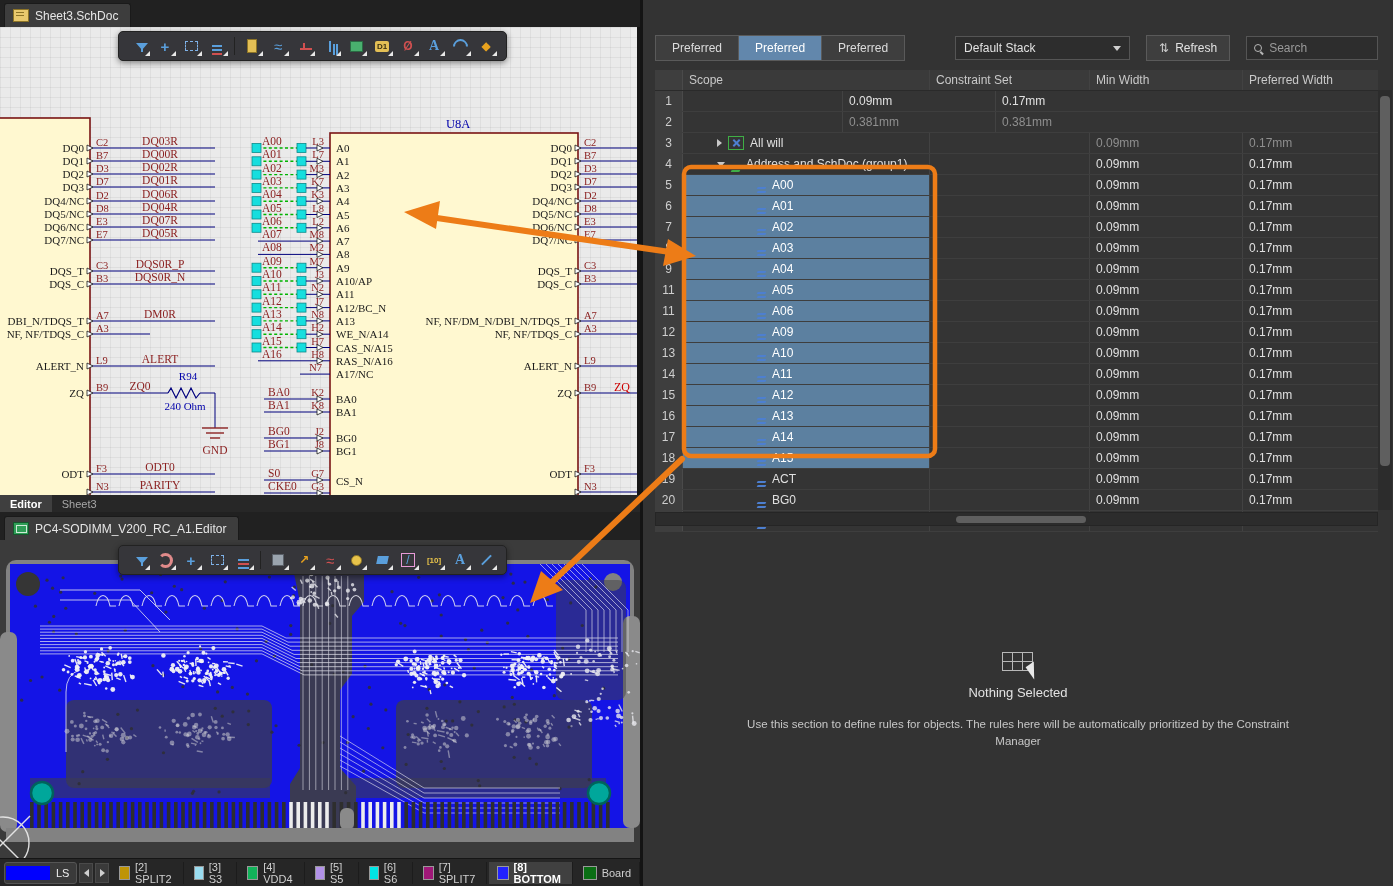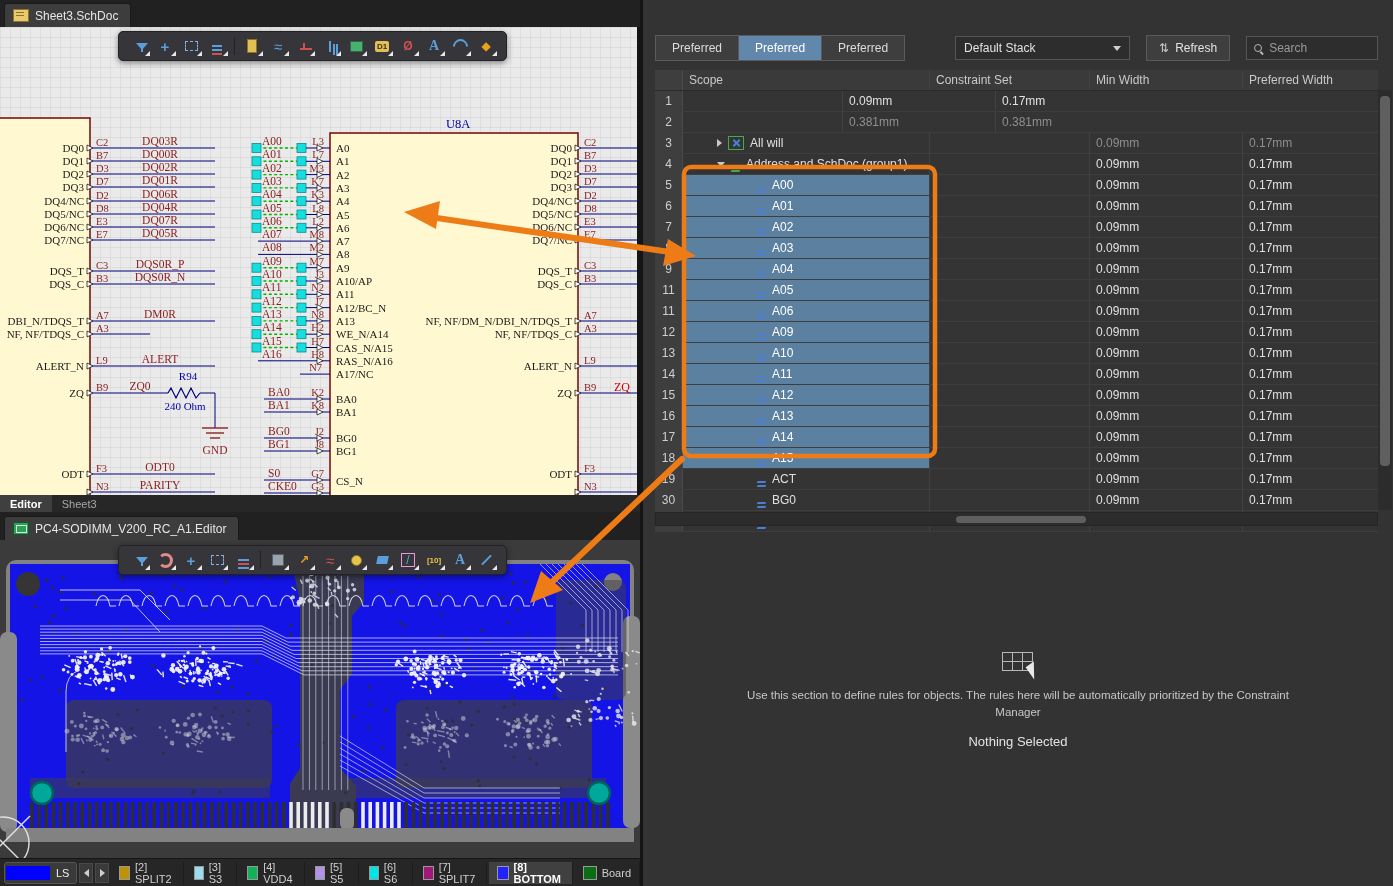--- a/index.html
+++ b/index.html
@@ -1909,21 +1909,21 @@
                   <i style="background: rgb(77, 127, 208);"></i>
                   <i style="background: rgb(77, 127, 208);"></i>
                 </span></span>
               <span>ACT</span>
             </div>
             <div class="c-cs"></div>
             <div class="c-min">0.09mm</div>
             <div class="c-pref">0.17mm</div>
           </div>
           <div class="t-row">
-            <div class="c-num">30</div>
+            <div class="c-num">20</div>
             <div class="c-scope">
               <span style="width: 74px; flex: 0 0 auto;"></span>
               <span><span class="waves">
                   <i style="background: rgb(77, 127, 208);"></i>
                   <i style="background: rgb(77, 127, 208);"></i>
                 </span></span>
               <span>BG0</span>
             </div>
             <div class="c-cs"></div>
             <div class="c-min">0.09mm</div>
@@ -1956,22 +1956,22 @@
     <div id="empty-state">
       <span class="grid-icon">
         <b></b>
           <b></b>
           <b></b>
           <b></b>
           <b></b>
           <b></b>
         <span class="grid-cursor"></span>
       </span>
+      <div id="empty-title">Nothing Selected</div>
       <div id="empty-desc">Use this section to define rules for objects. The rules here will be automatically prioritized by the Constraint Manager</div>
-      <div id="empty-title">Nothing Selected</div>
     </div>
   </div>
 
   <svg class="abs" id="overlay">
     <rect x="684" y="167" width="251" height="289" rx="7" fill="none" stroke="#ED7C17" stroke-width="4.5"></rect>
     <g fill="#ED7C17" stroke="none">
       <line x1="430" y1="217" x2="670" y2="252" stroke="#ED7C17" stroke-width="6" stroke-linecap="round"></line>
       <polygon points="404,212 436,229 440,201"></polygon>
       <polygon points="696,256 663,266 668,239"></polygon>
     </g>

